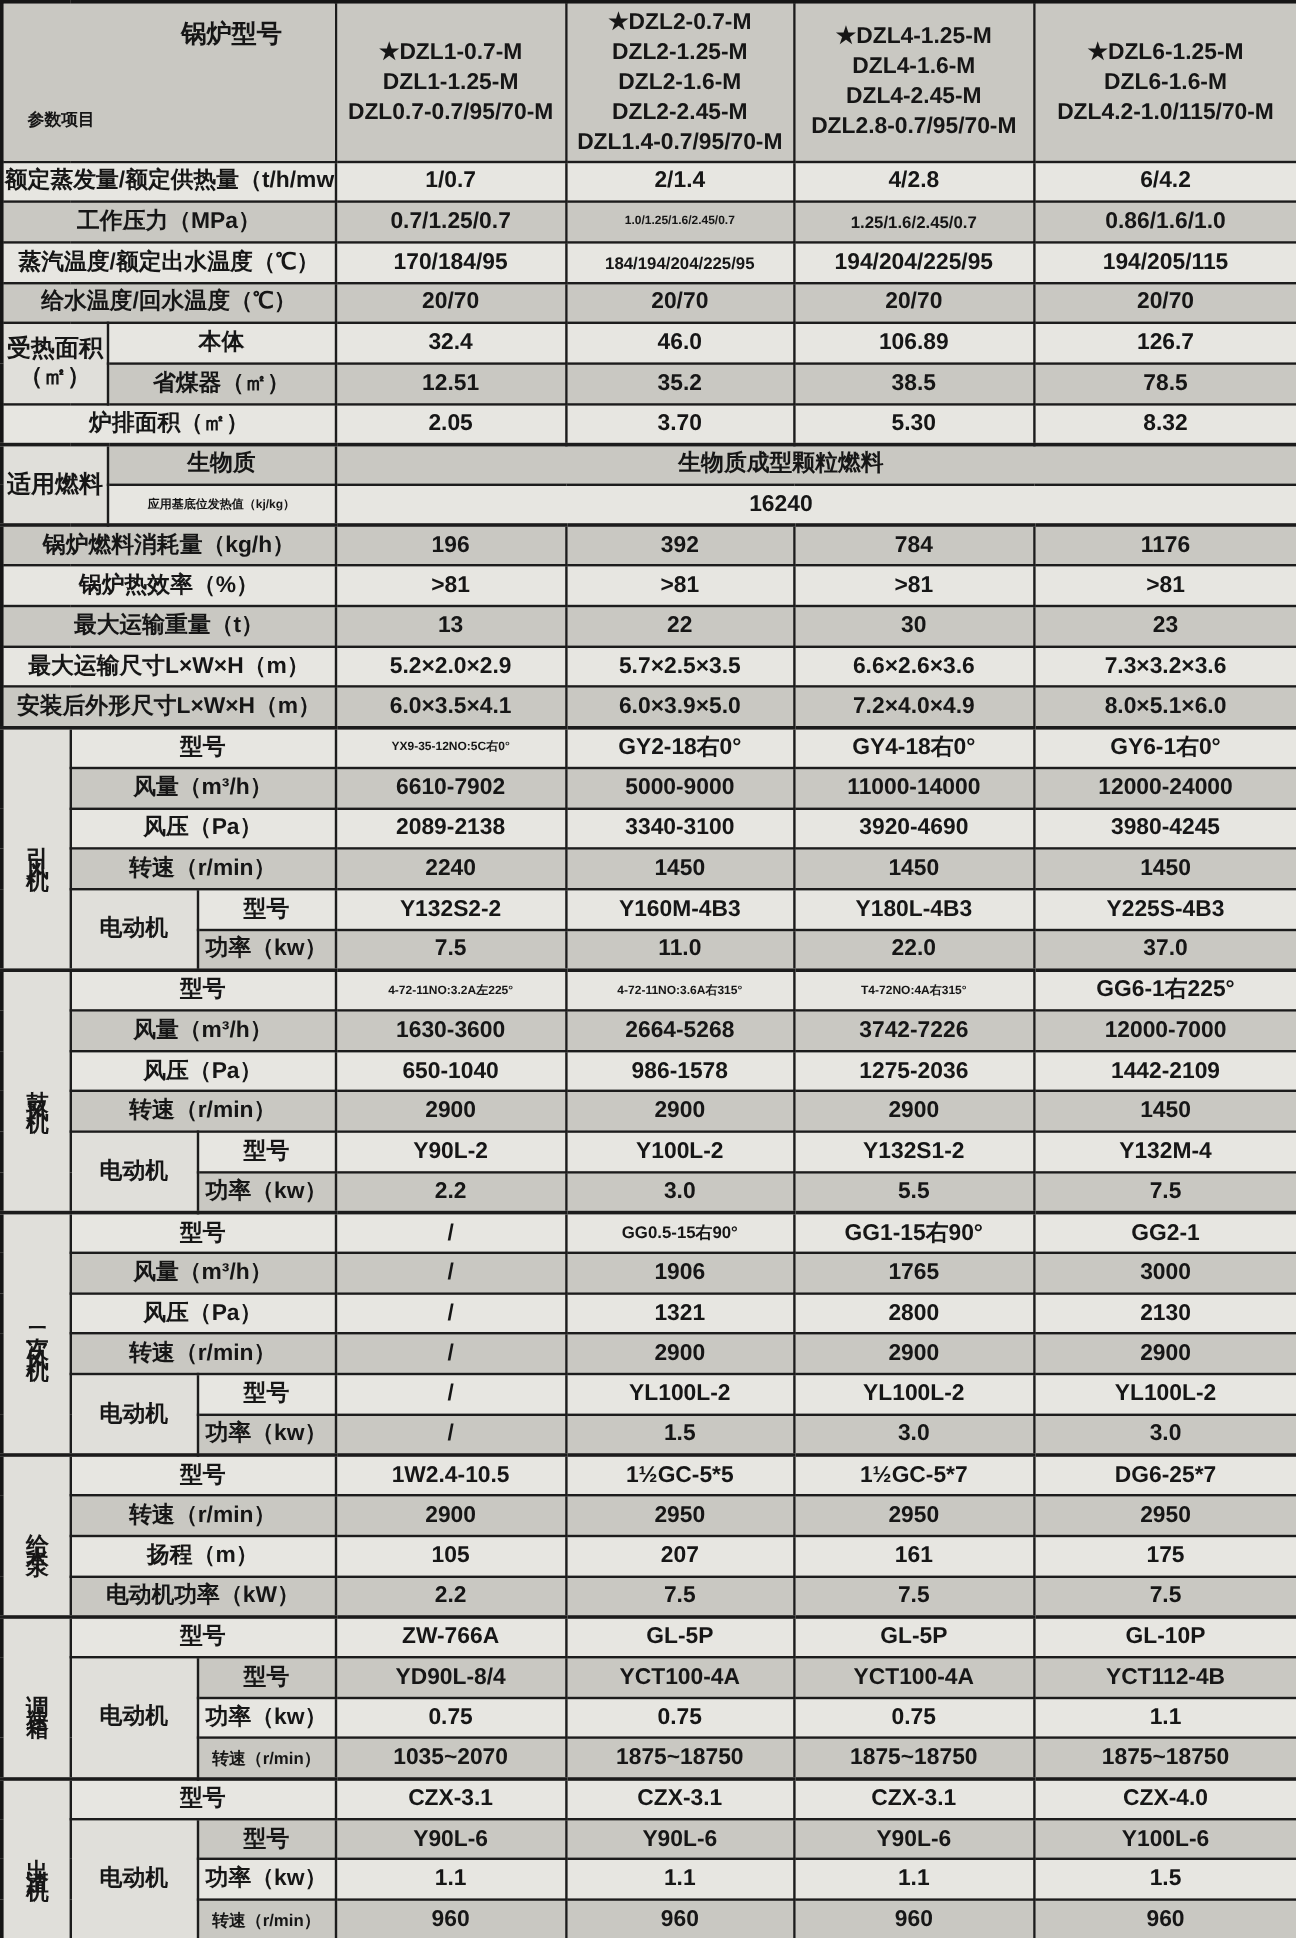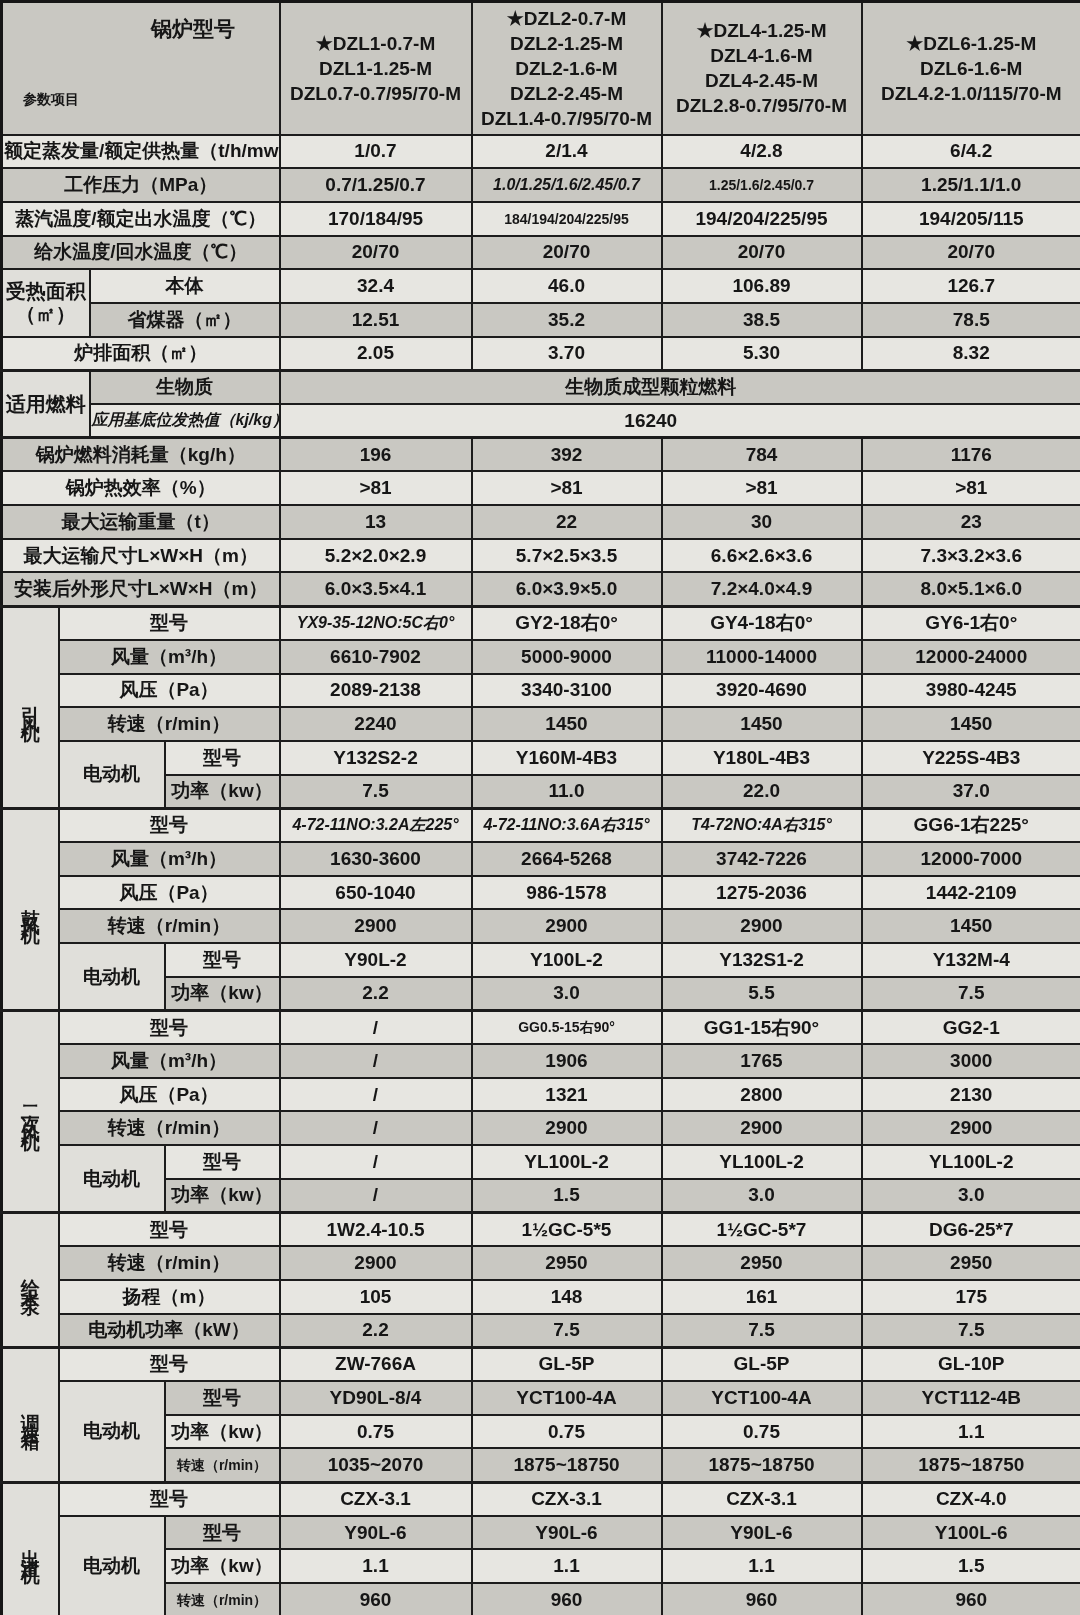--- a/index.html
+++ b/index.html
@@ -19,21 +19,21 @@
   .model{white-space:pre-line;line-height:25px;font-size:19px;}
   .side{white-space:pre-line;font-size:20px;}
   .vside span{writing-mode:vertical-rl;text-orientation:upright;letter-spacing:9px;
               display:inline-block;}
   .corner{position:relative;padding:0;
     background-image:linear-gradient(to bottom right,
       transparent calc(50% - 1.5px), #1c1c1c calc(50% - 1.5px),
       #1c1c1c calc(50% + 1.5px), transparent calc(50% + 1.5px));}
   .corner .ct{position:absolute;top:14px;left:148px;font-size:21px;}
   .corner .cb{position:absolute;bottom:26px;left:20px;font-size:14px;}
-  .sm{font-size:16px;font-style:italic;}
+  .sm{font-size:10px;}
   .md{font-size:14px;}
   td.spanv{padding-right:60px;}
 </style>
 </head>
 <body>
 
 <div id="page">
 <table>
 <colgroup>
   <col style="width:57px">
@@ -73,21 +73,21 @@
     <td>1/0.7</td>
     <td>2/1.4</td>
     <td>4/2.8</td>
     <td>6/4.2</td>
   </tr>
   <tr class="g">
     <td colspan="4">工作压力（MPa）</td>
     <td>0.7/1.25/0.7</td>
     <td class="sm">1.0/1.25/1.6/2.45/0.7</td>
     <td class="md">1.25/1.6/2.45/0.7</td>
-    <td>1.25/1.1/1.0</td>
+    <td>0.86/1.6/1.0</td>
   </tr>
   <tr>
     <td colspan="4">蒸汽温度/额定出水温度（℃）</td>
     <td>170/184/95</td>
     <td class="md">184/194/204/225/95</td>
     <td>194/204/225/95</td>
     <td>194/205/115</td>
   </tr>
   <tr class="g">
     <td colspan="4">给水温度/回水温度（℃）</td>
@@ -313,21 +313,21 @@
   <tr class="g">
     <td colspan="3">转速（r/min）</td>
     <td>2900</td>
     <td>2950</td>
     <td>2950</td>
     <td>2950</td>
   </tr>
   <tr>
     <td colspan="3">扬程（m）</td>
     <td>105</td>
-    <td>148</td>
+    <td>207</td>
     <td>161</td>
     <td>175</td>
   </tr>
   <tr class="g">
     <td colspan="3">电动机功率（kW）</td>
     <td>2.2</td>
     <td>7.5</td>
     <td>7.5</td>
     <td>7.5</td>
   </tr>

